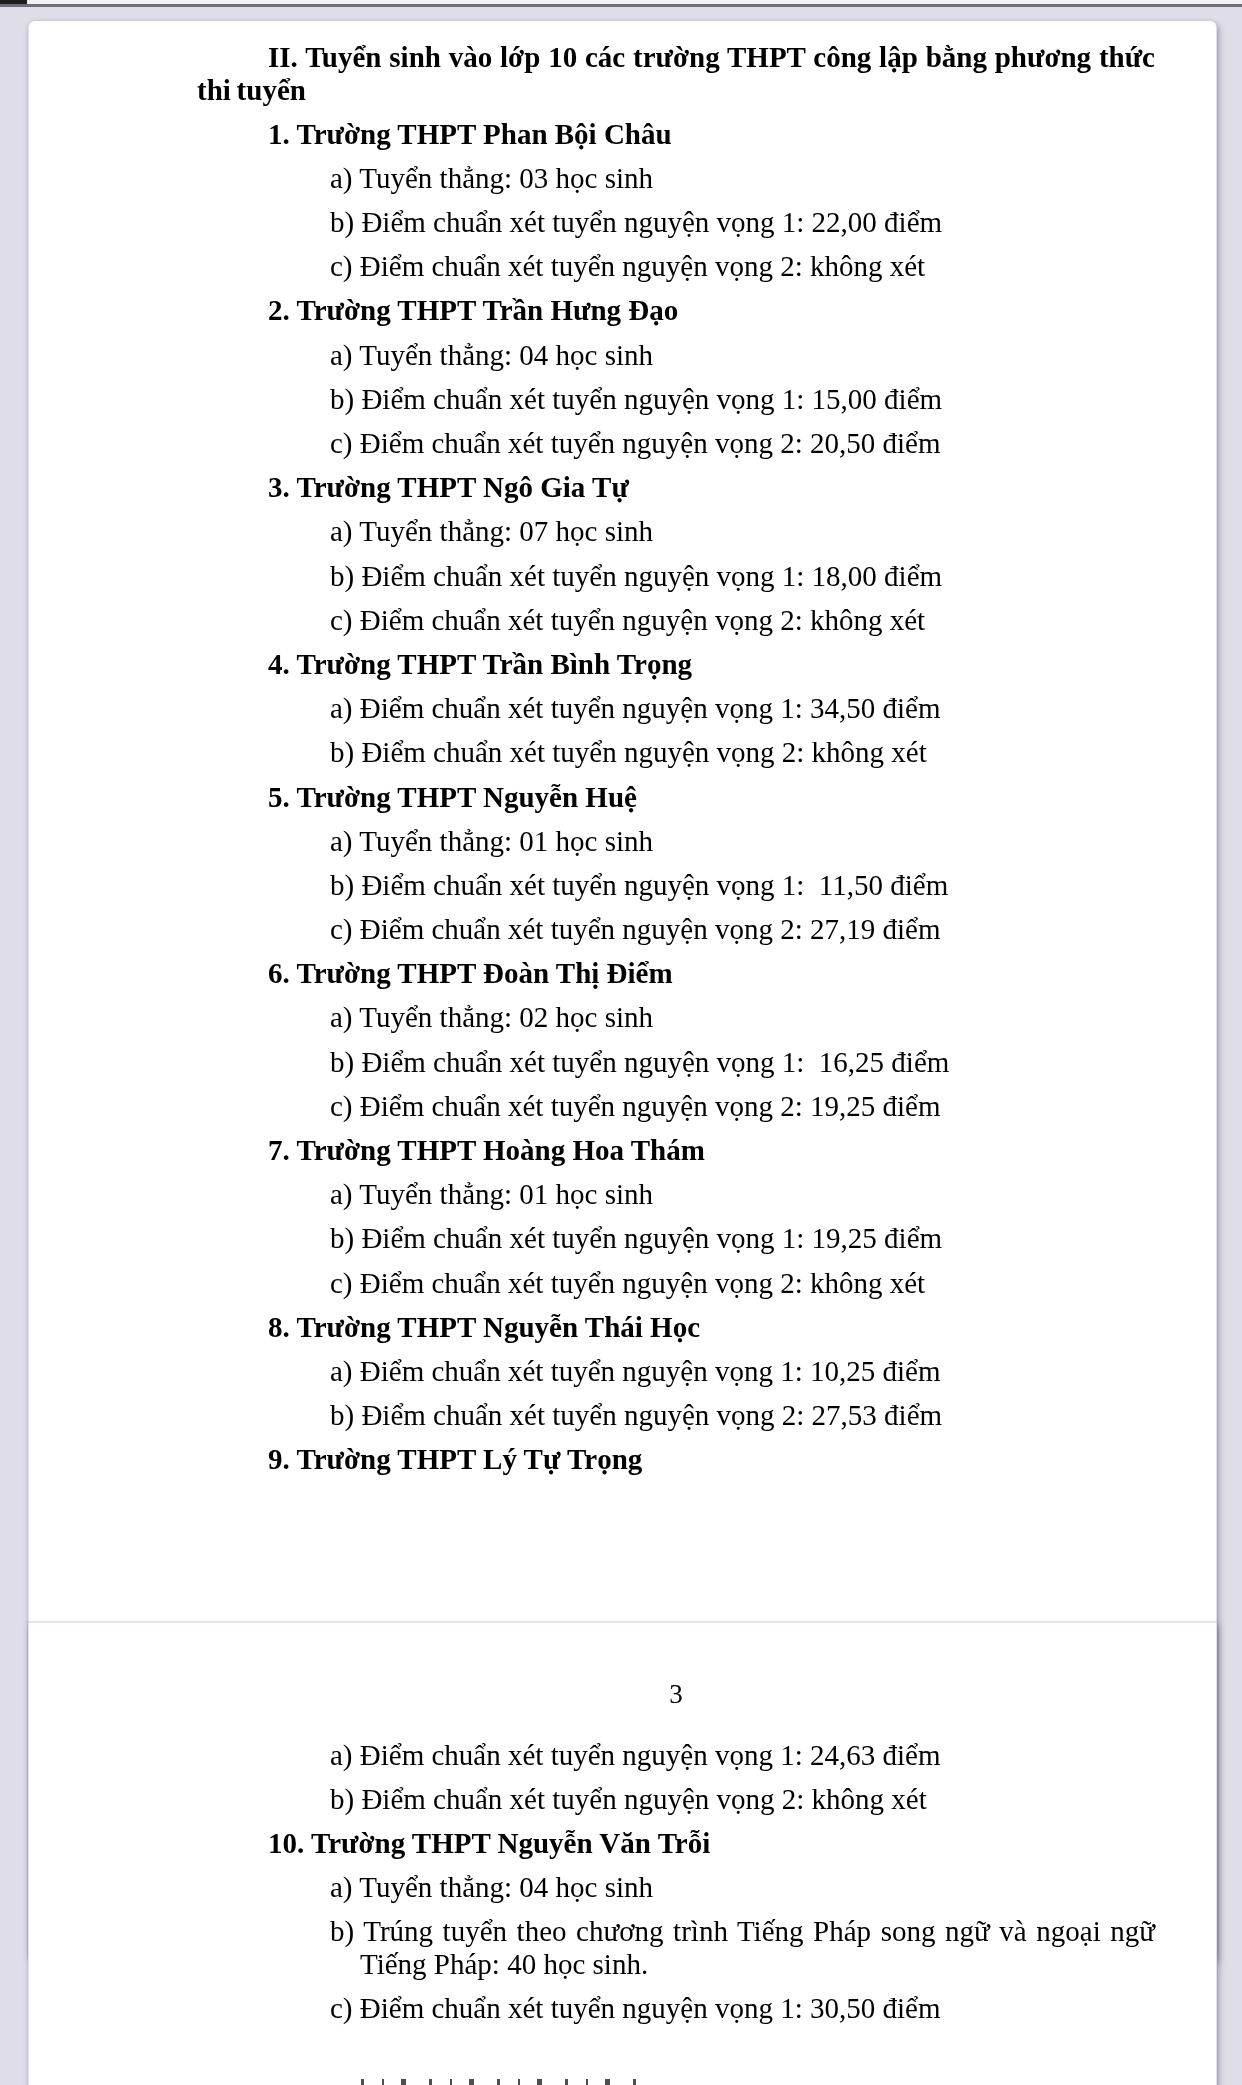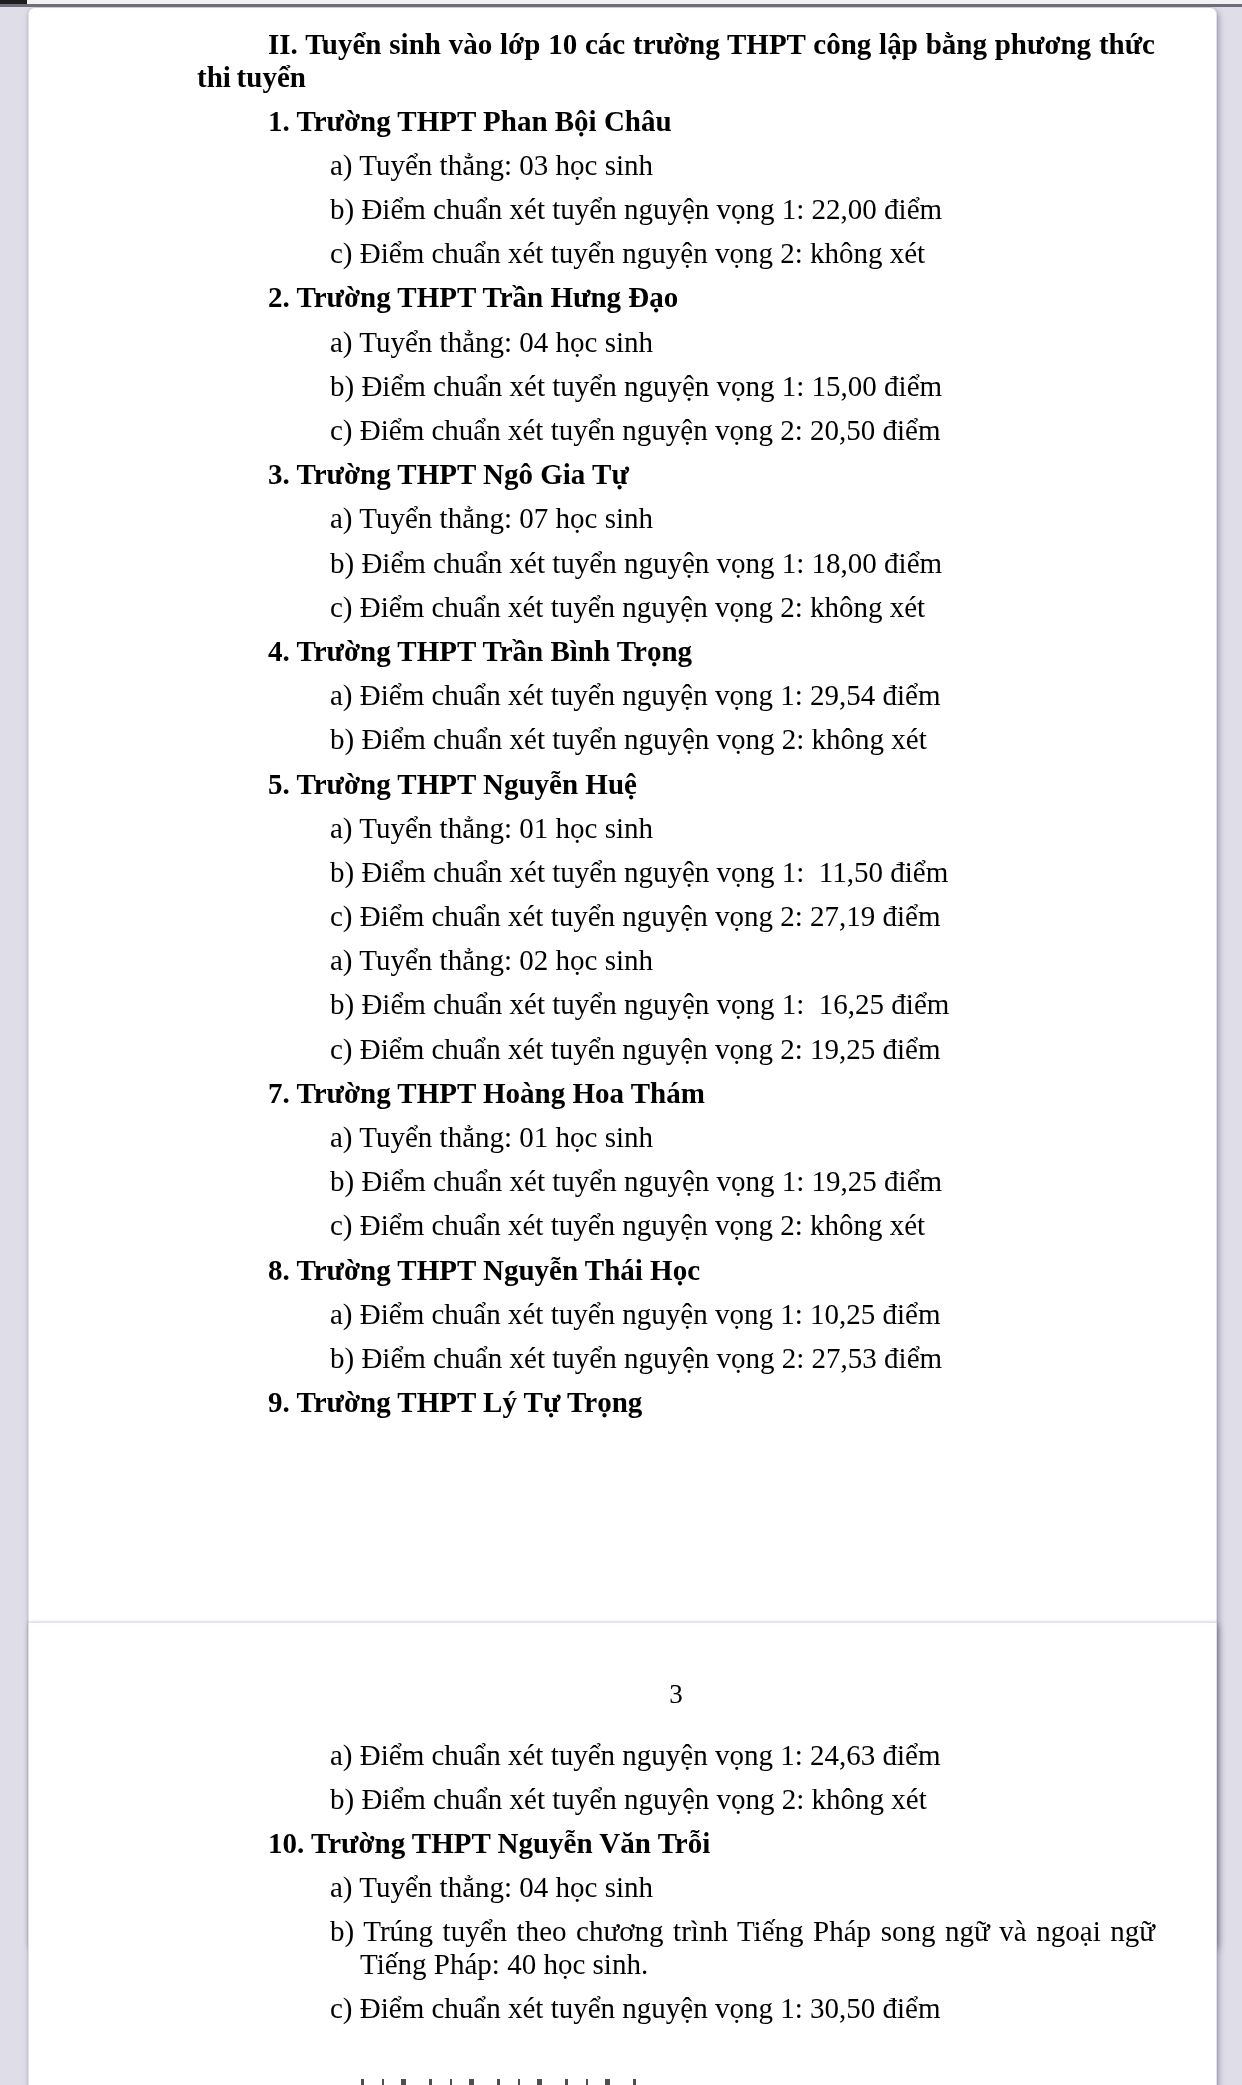--- a/index.html
+++ b/index.html
@@ -38,21 +38,21 @@
   
   .page {
     position: absolute;
     left: 28px;
     width: 1189px;
     background: #ffffff;
     border: 1px solid #e2e0ea;
     box-sizing: border-box;
     box-shadow: 2px 3px 6px rgba(84, 79, 110, 0.45), 0 0 2px rgba(84,79,110,0.25);
   }
-  .page-1 { top: 8px; height: 1940px; border-top: none; border-radius: 6px; }
+  .page-1 { top: 21px; height: 1940px; border-top: none; border-radius: 6px; }
   .page-2 { top: 1622px; height: 560px; }
 
   .textblock {
     position: absolute;
     left: 168px;
     width: 958px;
     font-size: 29px;
     line-height: 32.5px;
     color: #000;
   }
@@ -118,28 +118,29 @@
       <p class="p-sub">a) Tuyển thẳng: 04 học sinh</p>
       <p class="p-sub">b) Điểm chuẩn xét tuyển nguyện vọng 1: 15,00 điểm</p>
       <p class="p-sub">c) Điểm chuẩn xét tuyển nguyện vọng 2: 20,50 điểm</p>
 
       <p class="p-school">3. Trường THPT Ngô Gia Tự</p>
       <p class="p-sub">a) Tuyển thẳng: 07 học sinh</p>
       <p class="p-sub">b) Điểm chuẩn xét tuyển nguyện vọng 1: 18,00 điểm</p>
       <p class="p-sub">c) Điểm chuẩn xét tuyển nguyện vọng 2: không xét</p>
 
       <p class="p-school">4. Trường THPT Trần Bình Trọng</p>
-      <p class="p-sub">a) Điểm chuẩn xét tuyển nguyện vọng 1: 29,54 điểm</p>
+      <p class="p-sub">a) Điểm chuẩn xét tuyển nguyện vọng 1: 34,50 điểm</p>
       <p class="p-sub">b) Điểm chuẩn xét tuyển nguyện vọng 2: không xét</p>
 
       <p class="p-school">5. Trường THPT Nguyễn Huệ</p>
       <p class="p-sub">a) Tuyển thẳng: 01 học sinh</p>
       <p class="p-sub">b) Điểm chuẩn xét tuyển nguyện vọng 1: &nbsp;11,50 điểm</p>
       <p class="p-sub">c) Điểm chuẩn xét tuyển nguyện vọng 2: 27,19 điểm</p>
 
+      <p class="p-school">6. Trường THPT Đoàn Thị Điểm</p>
       <p class="p-sub">a) Tuyển thẳng: 02 học sinh</p>
       <p class="p-sub">b) Điểm chuẩn xét tuyển nguyện vọng 1: &nbsp;16,25 điểm</p>
       <p class="p-sub">c) Điểm chuẩn xét tuyển nguyện vọng 2: 19,25 điểm</p>
 
       <p class="p-school">7. Trường THPT Hoàng Hoa Thám</p>
       <p class="p-sub">a) Tuyển thẳng: 01 học sinh</p>
       <p class="p-sub">b) Điểm chuẩn xét tuyển nguyện vọng 1: 19,25 điểm</p>
       <p class="p-sub">c) Điểm chuẩn xét tuyển nguyện vọng 2: không xét</p>
 
       <p class="p-school">8. Trường THPT Nguyễn Thái Học</p>

